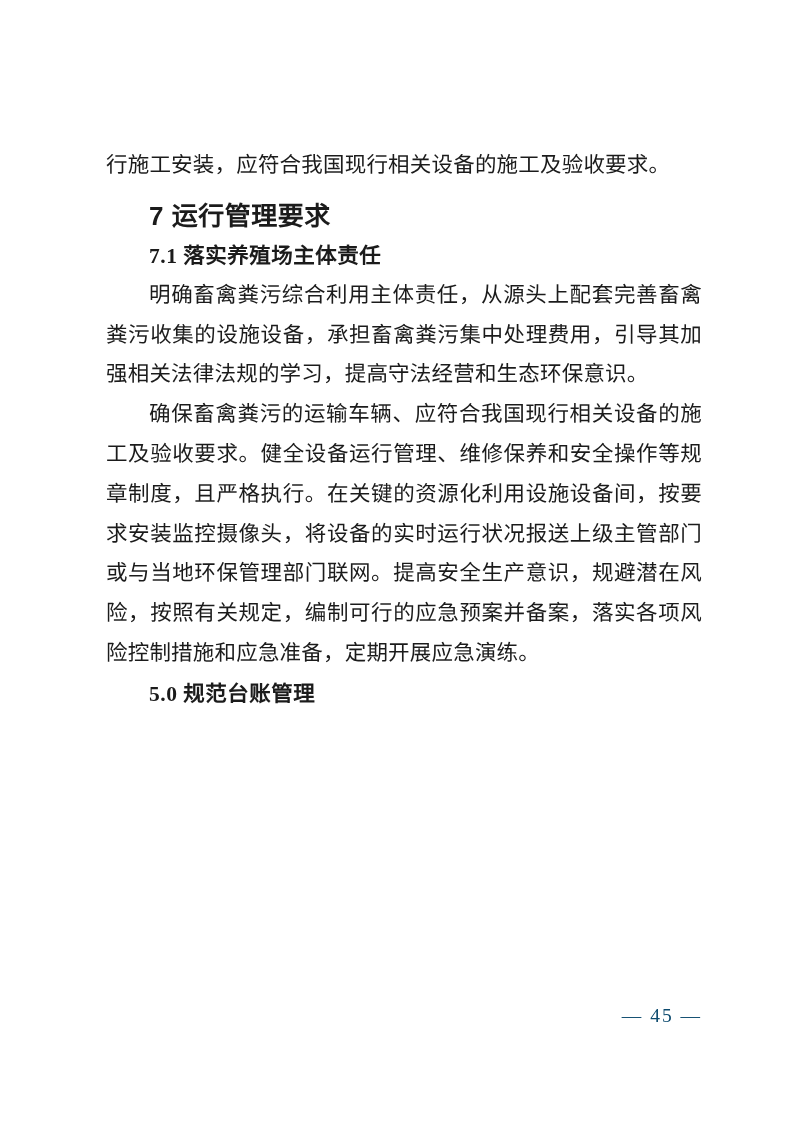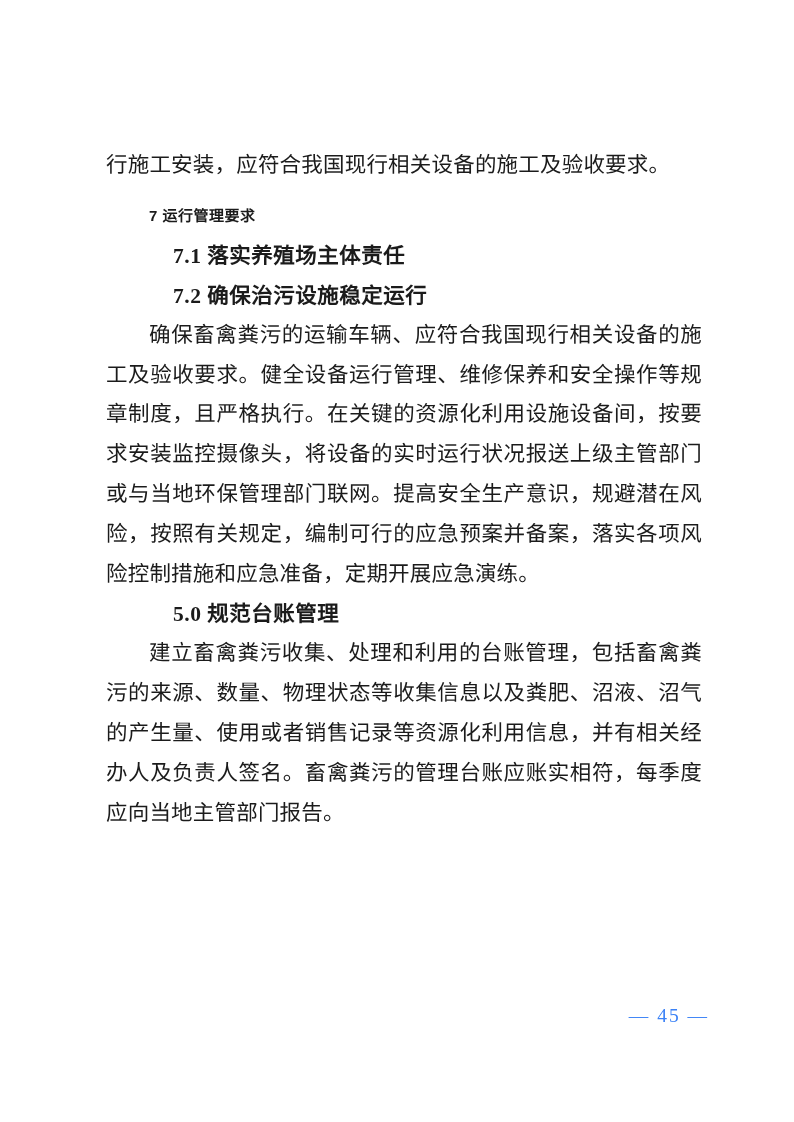--- a/index.html
+++ b/index.html
@@ -31,61 +31,60 @@
     text-align: justify;
     margin: 0;
     letter-spacing: 0.2px;
   }
   .indent {
     text-indent: 2em;
   }
   .chapter-heading {
     font-family: "Liberation Sans", "DejaVu Sans", sans-serif;
     font-weight: 700;
-    font-size: 15px;
+    font-size: 26px;
     line-height: 40px;
     margin: 10px 0 0 43px;
     letter-spacing: 0.5px;
   }
   .section-heading {
     font-family: "Liberation Serif", "DejaVu Serif", serif;
     font-size: 21.5px;
     line-height: 40px;
-    margin: 0 0 0 67px;
+    margin: 0 0 0 43px;
     letter-spacing: 0.5px;
   }
   .page-number {
     position: absolute;
     top: 1001px;
-    right: 85px;
+    right: 92px;
     font-family: "Liberation Serif", "DejaVu Serif", serif;
     font-size: 19.5px;
     line-height: 30px;
-    color: #3b82f6;
+    color: #0c4a6e;
     letter-spacing: 2px;
   }
 </style>
 </head>
 <body>
 
 <div class="page">
   <div class="content">
 
     <p class="body-text">行施工安装，应符合我国现行相关设备的施工及验收要求。</p>
 
     <h1 class="chapter-heading">7 运行管理要求</h1>
 
     <h2 class="section-heading">7.1 落实养殖场主体责任</h2>
 
+    <p class="body-text indent">明确畜禽粪污综合利用主体责任，从源头上配套完善畜禽粪污收集的设施设备，承担畜禽粪污集中处理费用，引导其加强相关法律法规的学习，提高守法经营和生态环保意识。</p>
 
-    <h2 class="section-heading">7.2 确保治污设施稳定运行</h2>
 
     <p class="body-text indent">确保畜禽粪污的运输车辆、应符合我国现行相关设备的施工及验收要求。健全设备运行管理、维修保养和安全操作等规章制度，且严格执行。在关键的资源化利用设施设备间，按要求安装监控摄像头，将设备的实时运行状况报送上级主管部门或与当地环保管理部门联网。提高安全生产意识，规避潜在风险，按照有关规定，编制可行的应急预案并备案，落实各项风险控制措施和应急准备，定期开展应急演练。</p>
 
     <h2 class="section-heading">5.0 规范台账管理</h2>
 
-    <p class="body-text indent">建立畜禽粪污收集、处理和利用的台账管理，包括畜禽粪污的来源、数量、物理状态等收集信息以及粪肥、沼液、沼气的产生量、使用或者销售记录等资源化利用信息，并有相关经办人及负责人签名。畜禽粪污的管理台账应账实相符，每季度应向当地主管部门报告。</p>
 
 
   </div>
 
   <div class="page-number">— 45 —</div>
 </div>
 
 </body></html>

